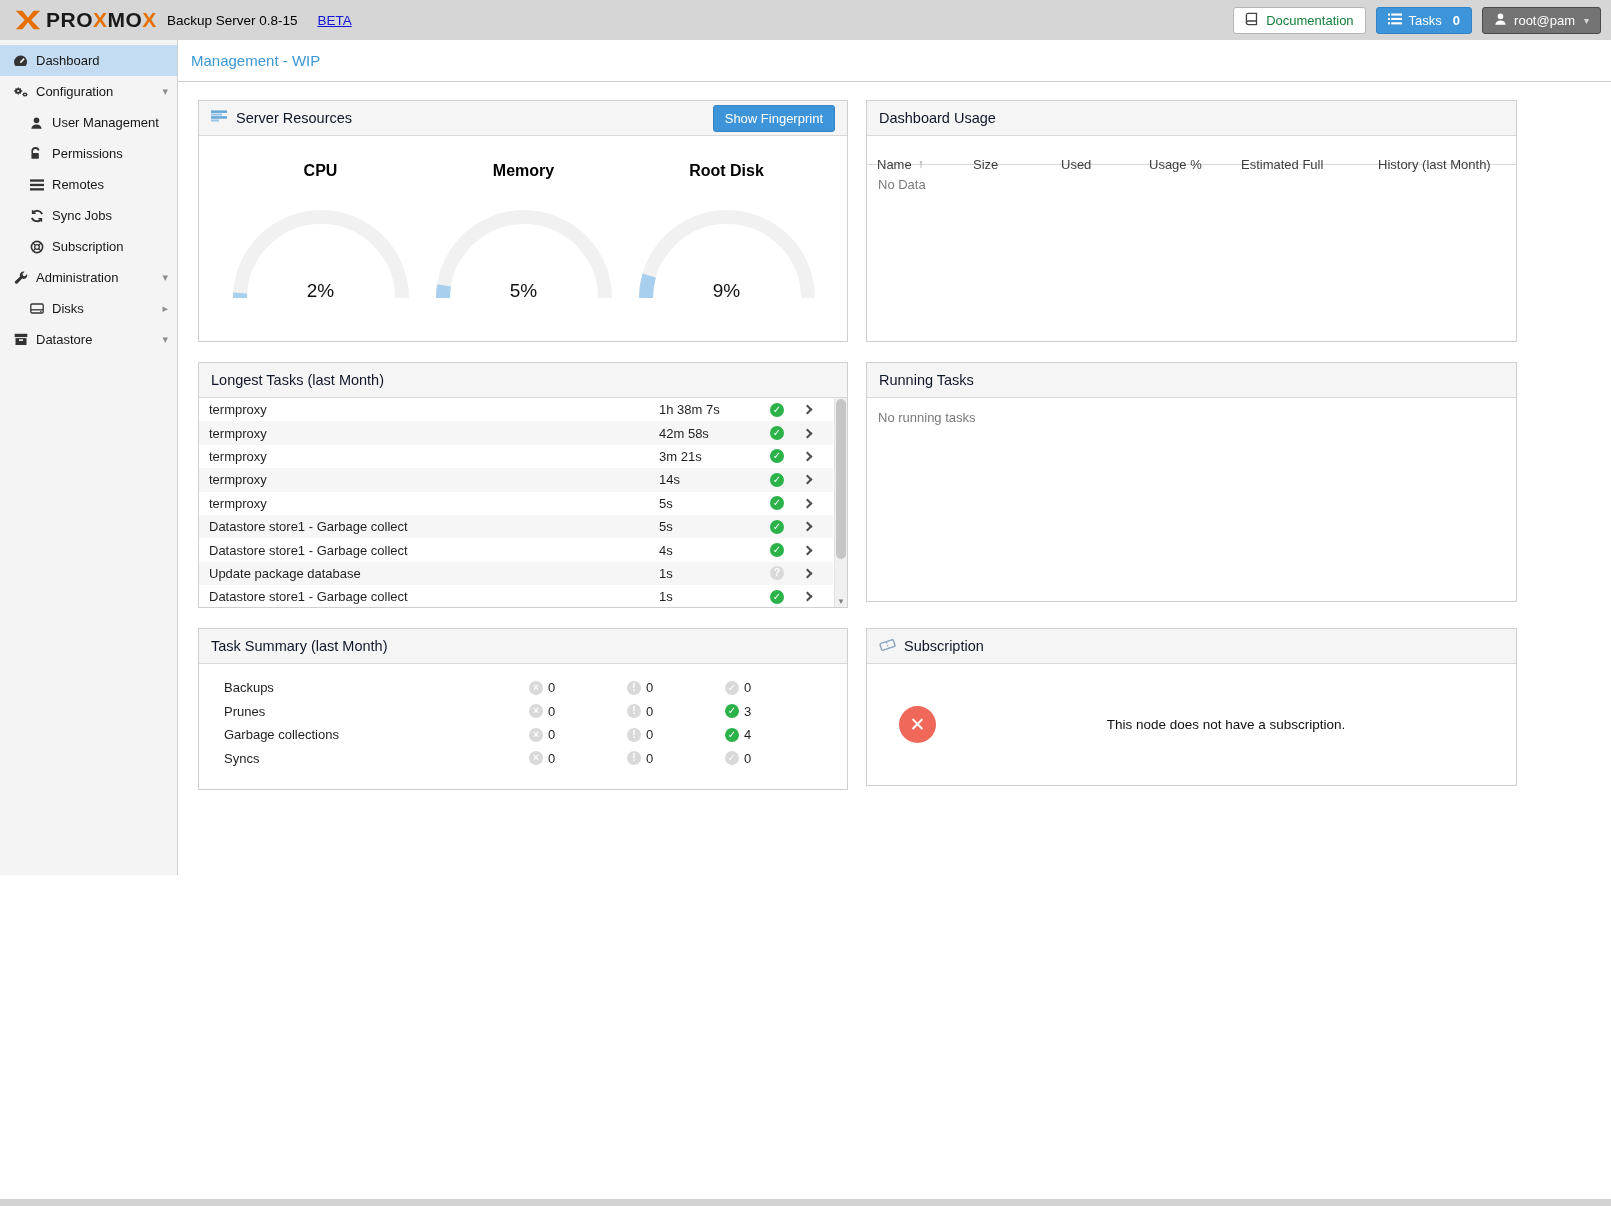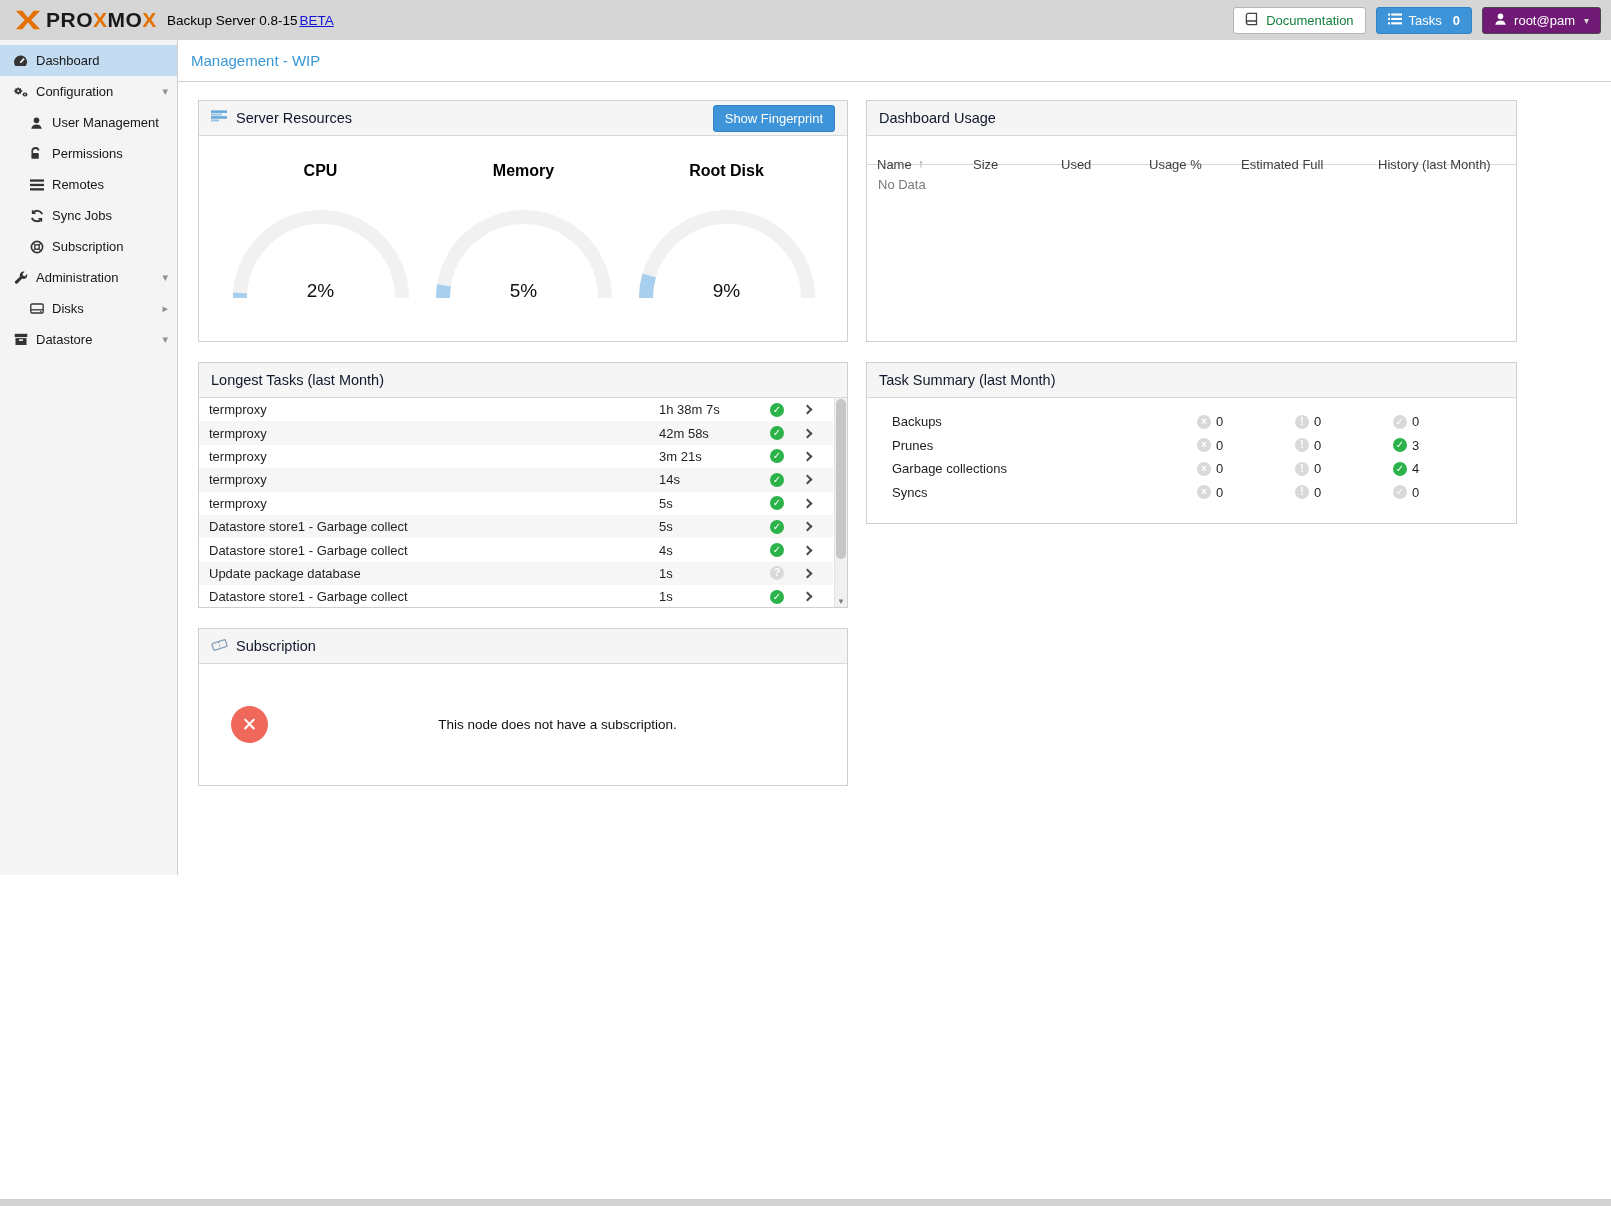--- a/index.html
+++ b/index.html
@@ -8,27 +8,27 @@
     width:1611px; height:1206px; overflow:hidden; position:relative;
     background:#fff; color:#1f1f1f;
     font-family:"Liberation Sans","DejaVu Sans",sans-serif; font-size:13px;
   }
   
   .topbar { height:40px; background:#d6d6d6; display:flex; align-items:center; padding:0 10px 0 14px; }
   .brand { display:flex; align-items:center; gap:4px; }
   .brand-word { font-weight:bold; font-size:21px; color:#191919; letter-spacing:.5px; }
   .brand-word .ox { color:#e57000; }
   .brand-sub { margin-left:10px; font-size:13.5px; color:#000; }
-  .beta-link { margin-left:2px; font-size:13.5px; color:#1414d6; text-decoration:underline; cursor:pointer; }
+  .beta-link { margin-left:20px; font-size:13.5px; color:#1414d6; text-decoration:underline; cursor:pointer; }
   .topbar-right { margin-left:auto; display:flex; align-items:center; gap:10px; }
   .tb-btn { height:27px; display:flex; align-items:center; gap:7px; padding:0 11px; border-radius:3px; font-size:13px; border:1px solid transparent; cursor:pointer; font-family:inherit; }
   .tb-doc { background:#fff; border-color:#b5b5b5; color:#15803d; }
   .tb-tasks { background:#3d94d8; border-color:#3383c5; color:#fff; }
   .tb-tasks .badge { font-weight:bold; margin-left:4px; }
-  .tb-user { background:#701a75; border-color:#48494b; color:#fff; }
+  .tb-user { background:#737373; border-color:#48494b; color:#fff; }
   .tb-user .caret { font-size:10px; color:#d9d9d9; margin-left:2px; }
   
   .layout { display:flex; height:835px; }
   .sidebar { width:178px; background:#f4f4f4; border-right:1px solid #cfcfcf; padding-top:5px; flex:none; }
   .side-item { height:31px; display:flex; align-items:center; padding-left:12px; position:relative; font-size:13px; color:#161616; cursor:pointer; }
   .side-item.child { padding-left:28px; }
   .side-item.selected { background:#c3dcf2; }
   .side-item .icon { width:17px; margin-right:7px; display:flex; justify-content:center; align-items:center; }
   .side-item .expander { position:absolute; right:9px; color:#8f8f8f; font-size:11px; }
   .main { flex:1; display:flex; flex-direction:column; min-width:0; }
@@ -399,20 +399,26 @@
                 </div>
               </div>
             </div>
           <div class="lt-scroll">
             <div class="lt-thumb"></div>
             <div class="lt-scroll-arrow">▾</div>
           </div>
         </div>
       </div>
 
+      <div class="panel panel-rt">
+        <div class="panel-header">
+          <span class="panel-title">Running Tasks</span>
+        </div>
+        <div class="muted-text">No running tasks</div>
+      </div>
 
       <div class="panel panel-ts">
         <div class="panel-header">
           <span class="panel-title">Task Summary (last Month)</span>
         </div>
         <div class="ts-body" id="ts-rows">
             <div class="ts-row">
               <div class="ts-label">Backups</div>
               <div class="ts-cell">
                 <span class="sc muted">×</span>

